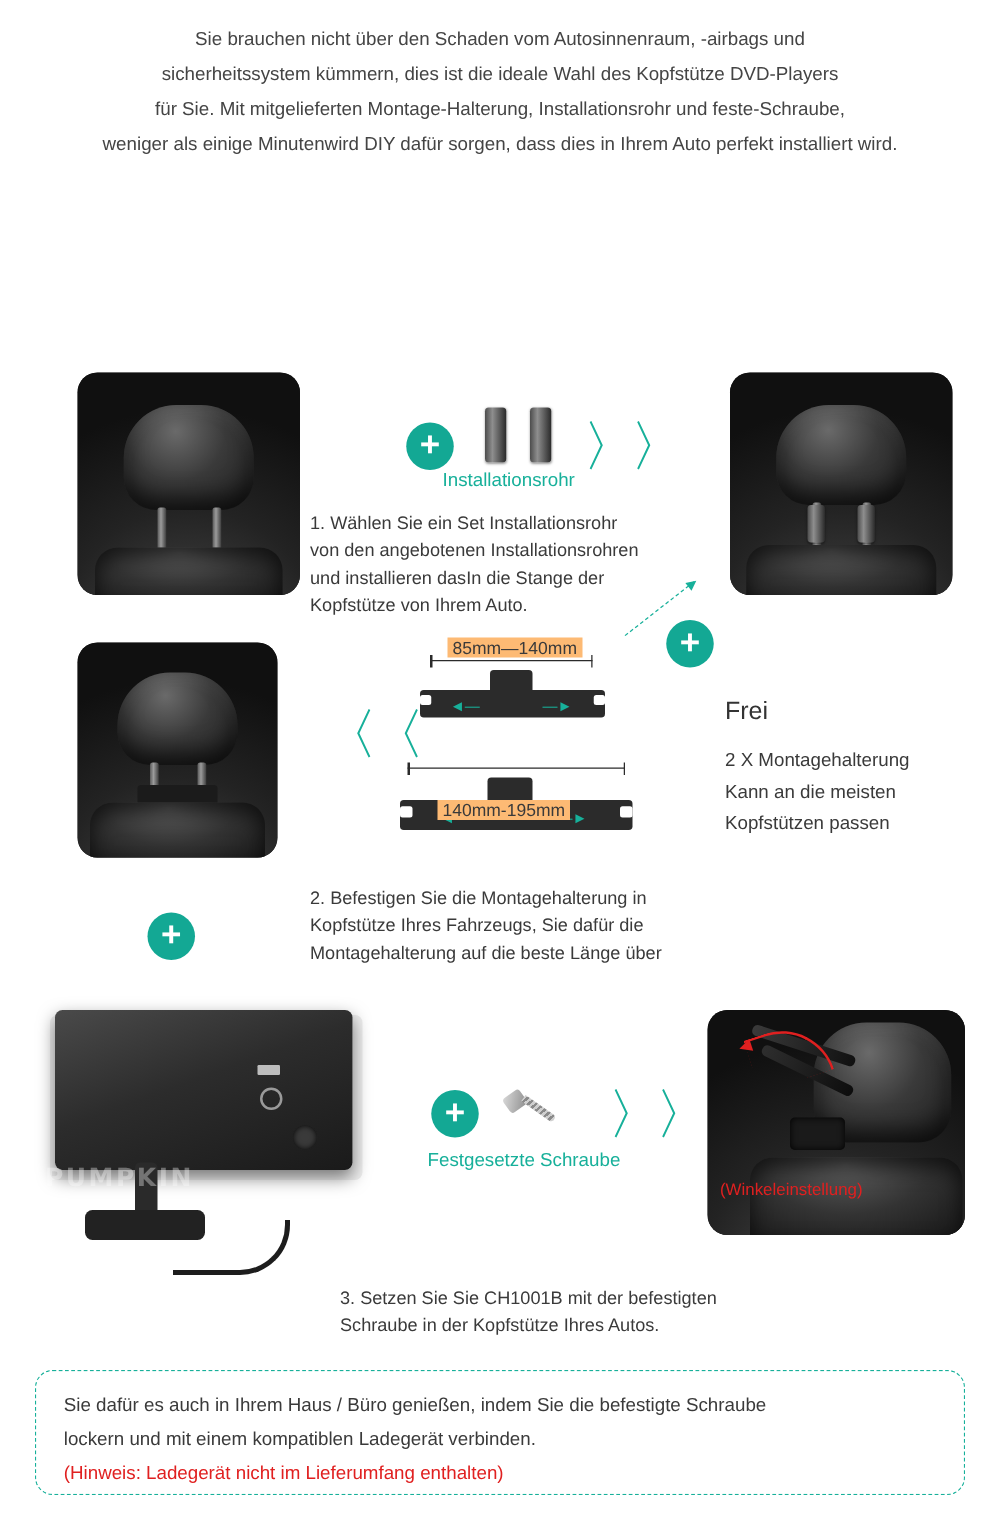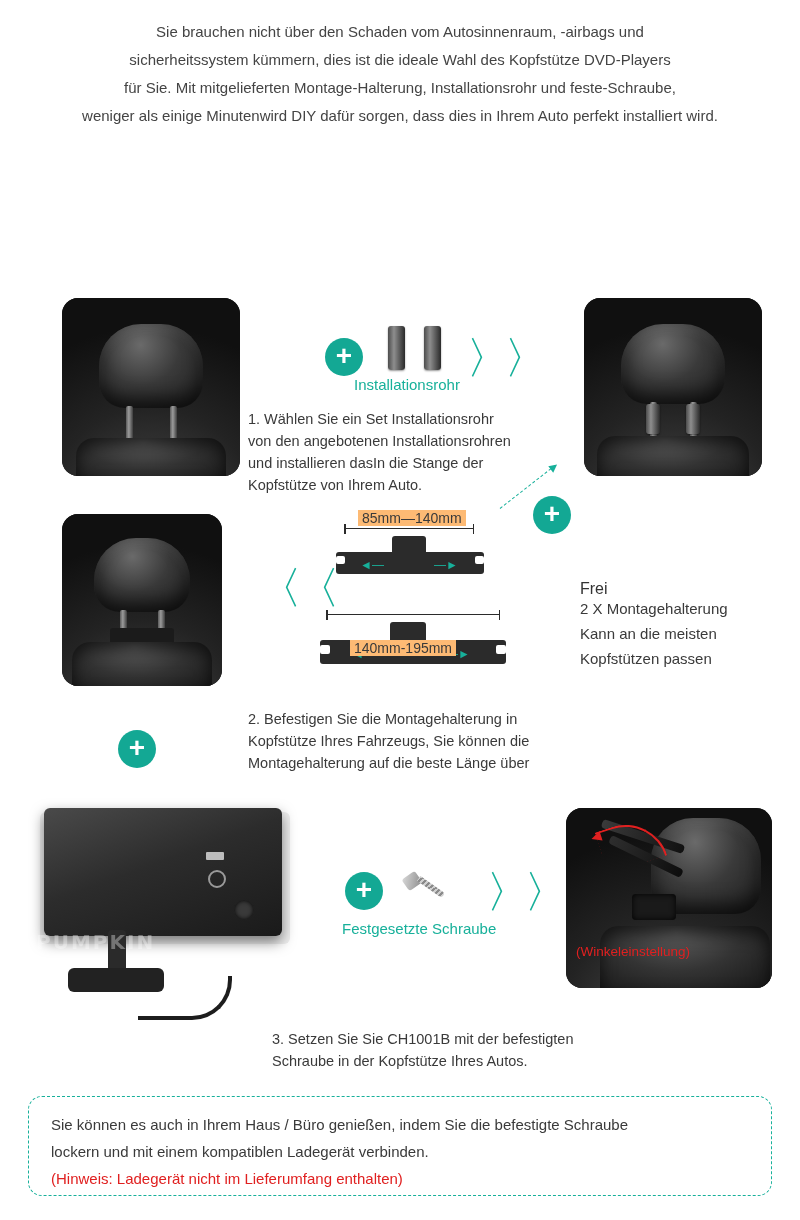--- a/index.html
+++ b/index.html
@@ -359,32 +359,32 @@
     <div class="measure" style="left:8px; top:18px; width:174px;"></div>
     <div class="bracket-center" style="left:72px; top:26px; width:36px; height:22px;"></div>
     <div class="bracket-bar" style="left:2px; top:44px; width:186px; height:24px;"></div>
     <div class="bracket-notch" style="left:2px; top:49px; width:10px; height:9px;"></div>
     <div class="bracket-notch" style="left:178px; top:49px; width:10px; height:9px;"></div>
     <div class="tiny-arrow" style="left:34px; top:52px;">◄—</div>
     <div class="tiny-arrow" style="left:128px; top:52px;">—►</div>
   </div>
   <div class="dim-label" style="left:350px; top:578px;margin-top:44px;">140mm-195mm</div>
 
-  <div class="body-text" style="left:580px; top:540px; font-size:16px; color:#333;margin-top:20px;">Frei</div>
+  <div class="body-text" style="left:580px; top:540px; font-size:20px; color:#333;">Frei</div>
   <div class="body-text" style="left:580px; top:578px; width:200px; font-size:15px; line-height:25px;">
     <div>2 X Montagehalterung</div>
     <div>Kann an die meisten</div>
     <div>Kopfstützen passen</div>
   </div>
 
   <div class="plus" style="left:118px; top:712px;">+</div>
 
   <div class="body-text" style="left:248px; top:690px; width:400px;">
     <div>2. Befestigen Sie die Montagehalterung in</div>
-    <div>Kopfstütze Ihres Fahrzeugs, Sie können die</div>
+    <div>Kopfstütze Ihres Fahrzeugs, Sie dafür die</div>
     <div>Montagehalterung auf die beste Länge über</div>
   </div>
 
   <div style="position:absolute; left:30px; top:790px; width:290px; height:220px;">
     <div class="monitor-edge" style="left:10px; top:4px; width:250px; height:132px; background:#efefef; border-radius:6px;"></div>
     <div class="monitor-body" style="left:14px; top:0px; width:238px; height:128px;"></div>
     <div style="position:absolute; left:176px; top:44px; width:18px; height:8px; background:#bdbdbd; border-radius:1px;"></div>
     <div style="position:absolute; left:178px; top:62px; width:14px; height:14px; border:2px solid #9a9a9a; border-radius:50%;"></div>
     <div style="position:absolute; left:204px; top:92px; width:20px; height:20px; background:#3a3a3a; border-radius:50%; box-shadow: inset 0 0 5px #000;"></div>
     <div class="stand" style="left:78px; top:122px; width:18px; height:60px;"></div>
@@ -412,18 +412,18 @@
     <div class="red-arc" style="left:34px; top:14px;"></div>
   </div>
   <div class="red-text" style="left:576px; top:926px;">(Winkeleinstellung)</div>
 
   <div class="body-text" style="left:272px; top:1010px; width:420px;">
     <div>3. Setzen Sie Sie CH1001B mit der befestigten</div>
     <div>Schraube in der Kopfstütze Ihres Autos.</div>
   </div>
 
   <div class="footer-box">
-    <div class="footer-line">Sie können es auch in Ihrem Haus / Büro genießen, indem Sie die befestigte Schraube</div>
+    <div class="footer-line">Sie dafür es auch in Ihrem Haus / Büro genießen, indem Sie die befestigte Schraube</div>
     <div class="footer-line">lockern und mit einem kompatiblen Ladegerät verbinden.</div>
     <div class="footer-note">(Hinweis: Ladegerät nicht im Lieferumfang enthalten)</div>
   </div>
 
 </div>
 
 </body></html>

